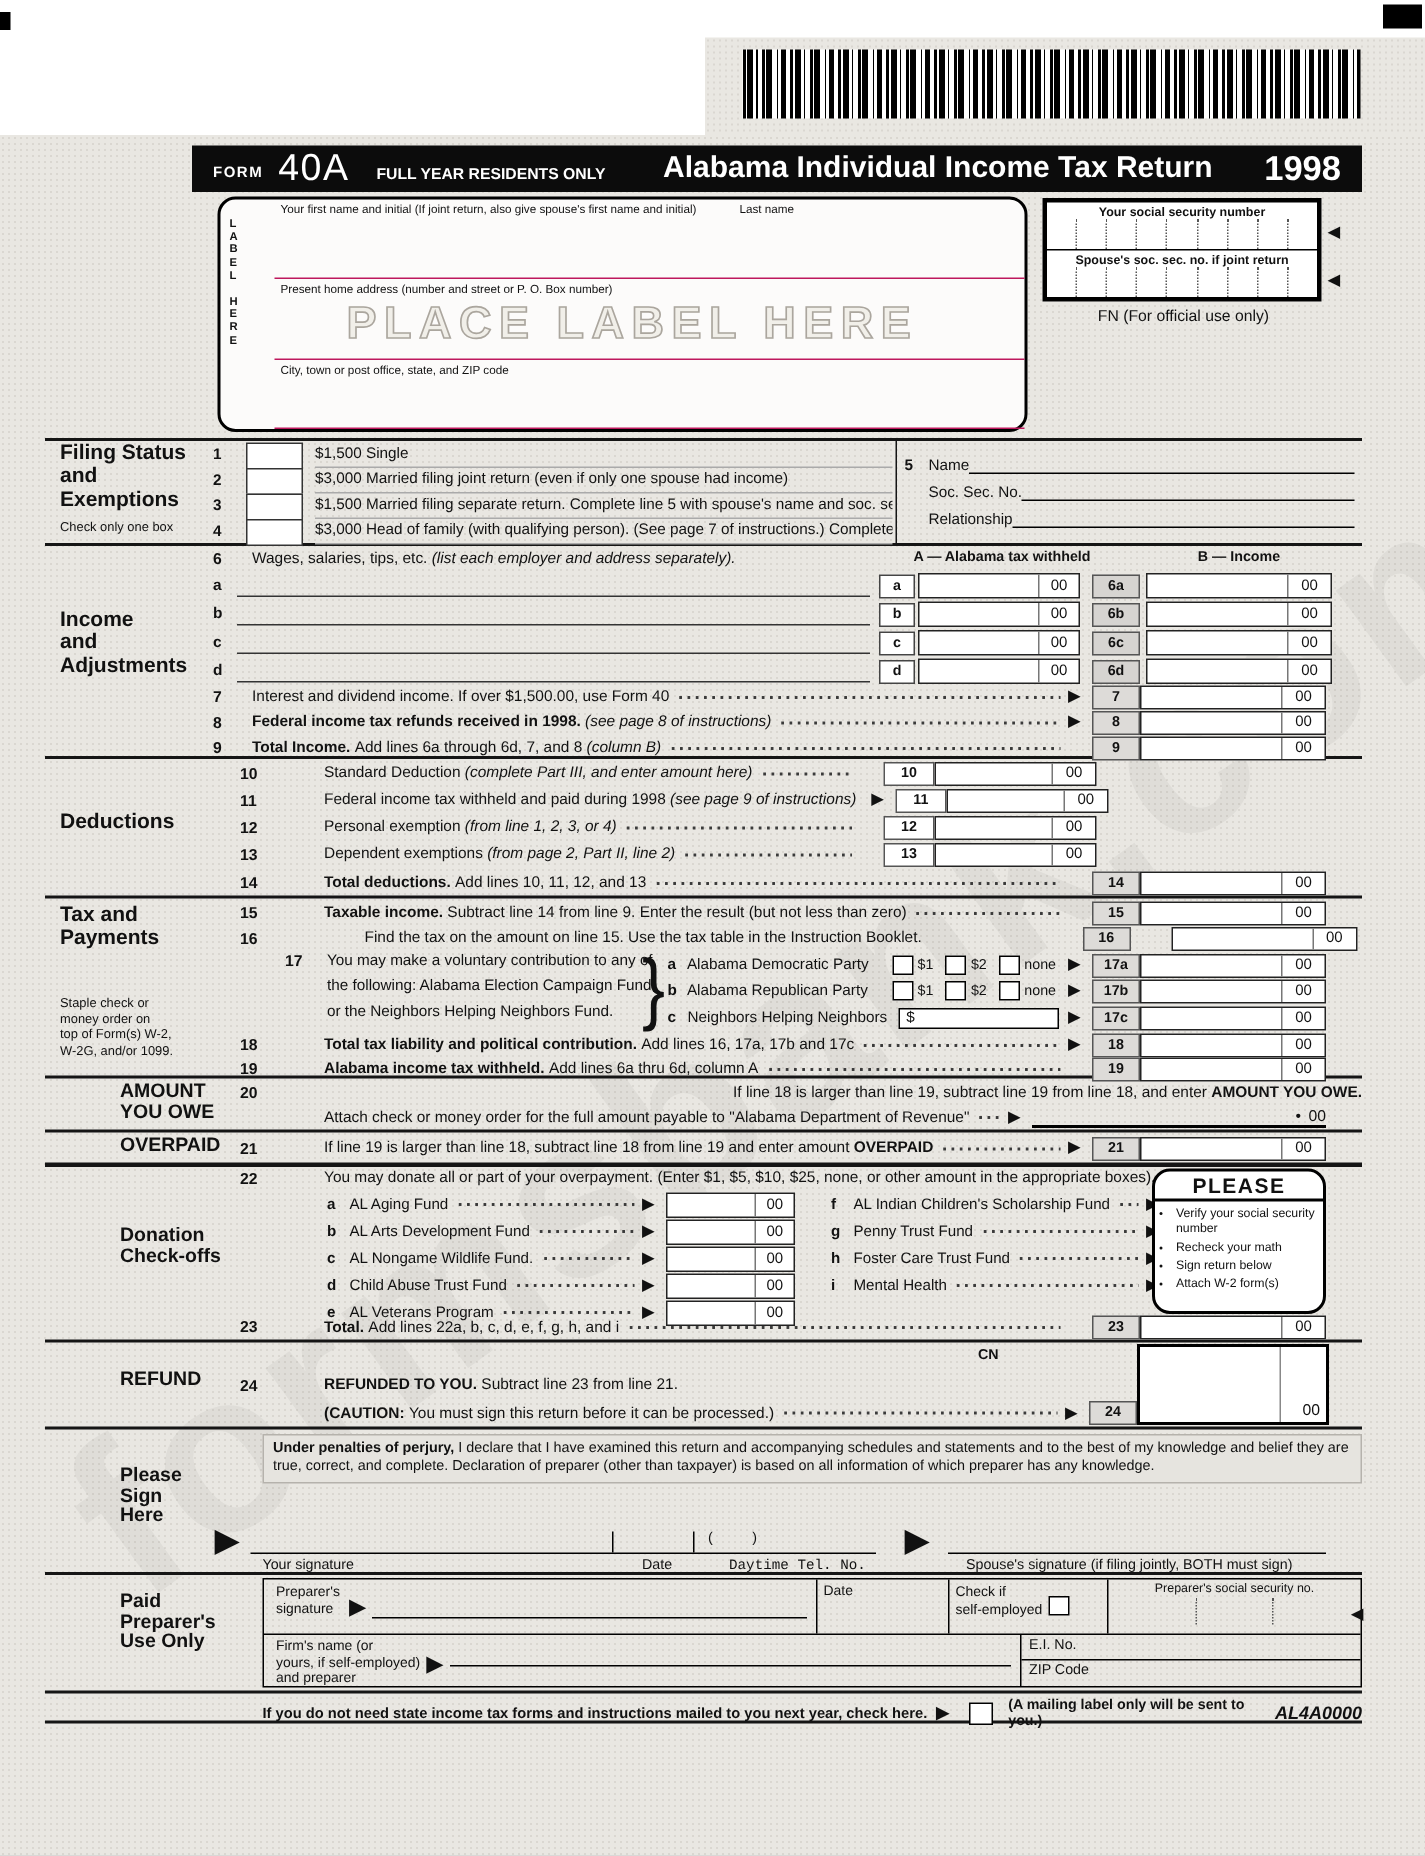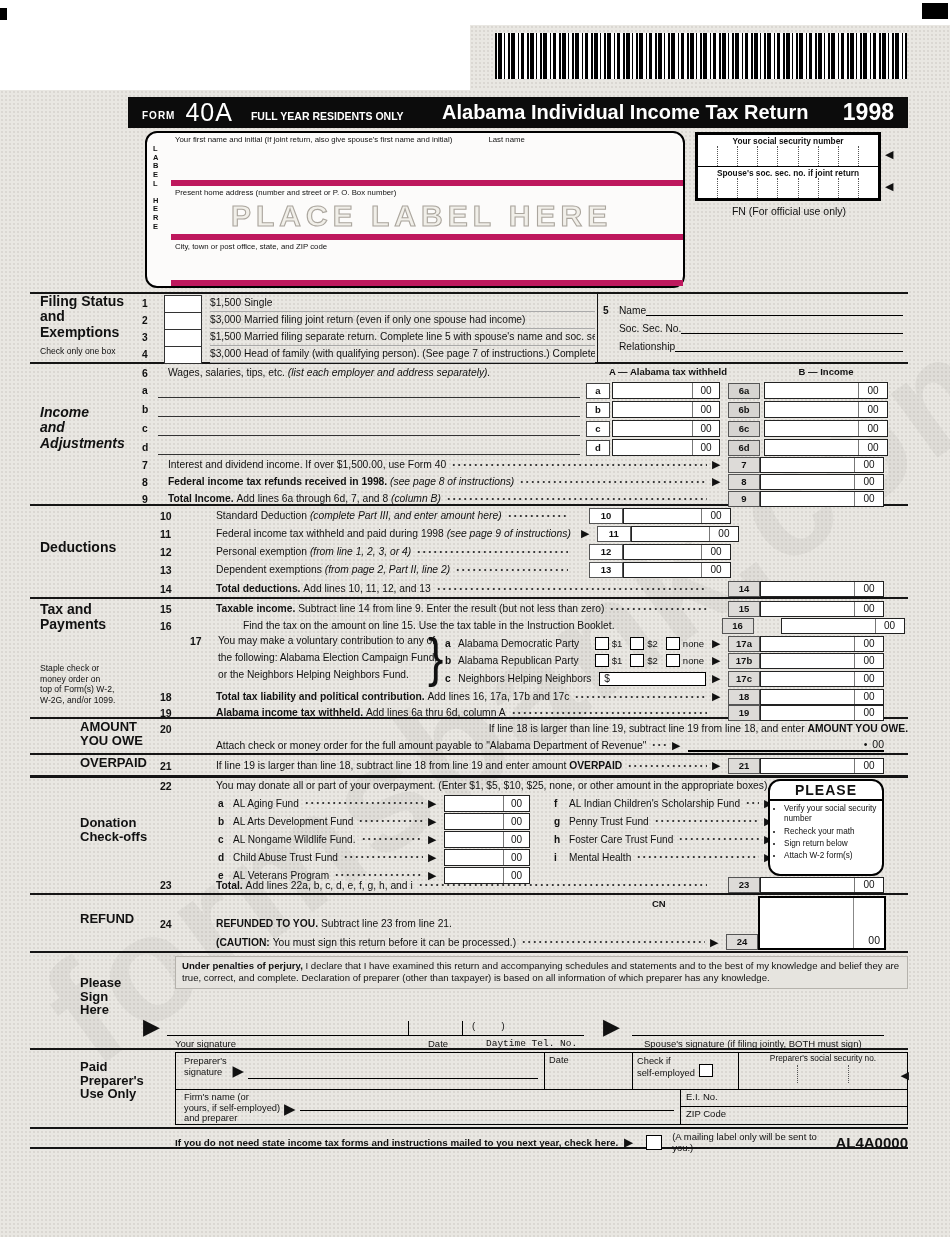--- a/index.html
+++ b/index.html
@@ -14,21 +14,21 @@
   .hdr{position:absolute;left:128px;top:97px;width:780px;height:31px;background:#0c0c0c;color:#fff;display:flex;align-items:center;padding:0 14px;box-sizing:border-box;gap:10px;}
   .hdr .fw{font-size:10px;font-weight:bold;letter-spacing:1px;margin-top:6px;}
   .hdr .fn40{font-size:25px;font-weight:normal;letter-spacing:1px;}
   .hdr .res{font-size:10.5px;font-weight:bold;margin:6px 4px 0 8px;}
   .hdr .ttl{font-size:20px;font-weight:bold;flex:1;text-align:center;white-space:nowrap;}
   .hdr .yr{font-size:23px;font-weight:bold;}
   
   .lblbox{position:absolute;left:145px;top:131px;width:540px;height:157px;border:2.5px solid #000;border-radius:12px;background:#fcfbfa;box-sizing:border-box;display:flex;}
   .lblvert{width:18px;border-right:0;padding:12px 0 0 6px;font-size:7.5px;font-weight:bold;line-height:1.15;white-space:pre-line;}
   .lblfields{flex:1;display:flex;flex-direction:column;position:relative;}
-  .lrow{border-bottom:6px solid #be185d;position:relative;padding:2px 4px;font-size:7.8px;box-sizing:border-box;}
+  .lrow{border-bottom:1px solid #be185d;position:relative;padding:2px 4px;font-size:7.8px;box-sizing:border-box;margin-left:12px;}
   .lrow:last-child{border-bottom:0;}
   .lastname{position:absolute;left:62%;top:2px;}
   .placelbl{position:absolute;left:60px;top:66px;font-size:30px;font-weight:bold;letter-spacing:5px;color:#f1efe9;-webkit-text-stroke:1.1px #aba69e;white-space:nowrap;text-align:center;}
   
   .ssnbox{position:absolute;left:695px;top:132px;width:186px;height:69px;border:3px solid #000;background:#fff;box-sizing:border-box;display:flex;flex-direction:column;}
   .ssnhalf{flex:1;border-bottom:1.5px solid #000;display:flex;flex-direction:column;align-items:center;position:relative;}
   .ssnhalf:last-child{border-bottom:0;}
   .ssnlab{font-size:8.3px;font-weight:bold;margin-top:1px;}
   .ssncells{display:flex;flex:1;width:100%;}
   .ssncells span{flex:1;border-right:1px dotted #555;}
@@ -135,22 +135,22 @@
   .pfirm{width:504px;padding:2px 0 0 8px;display:flex;}
   .pfirm .plab{white-space:pre-line;line-height:1.15;}
   .pfirm .parr{font-size:15px;margin:8px 4px 0 4px;}
   .pfirm .pline{flex:1;border-bottom:1.5px solid #000;height:18px;margin-right:6px;}
   .pright{flex:1;border-left:1px solid #000;display:flex;flex-direction:column;}
   .pright .pein{flex:1;border-bottom:1px solid #000;padding:1px 5px;font-size:9.5px;}
   .pright .pzip{flex:1;padding:1px 5px;font-size:9.5px;}
   
   .foot{position:absolute;left:175px;top:1131px;width:733px;display:flex;align-items:center;font-size:9.8px;font-weight:bold;gap:6px;}
   .foot .cb{margin-right:4px;}
-  .foot .note{font-weight:normal;font-size:9.5px;flex:1;}
-  .foot .code{font-size:15px;}
+  .foot .note{font-weight:bold;font-size:9.5px;flex:1;}
+  .foot .code{font-size:12px;font-style:italic;}
   b{font-weight:bold;}
 </style>
 </head>
 <body>
 
 <div class="page">
   <div class="tex" style="left:0;top:90px;width:950px;height:1147px;"></div>
   <div class="tex" style="left:470px;top:25px;width:480px;height:65px;"></div>
   <div class="scanmark" style="left:922px;top:3px;width:26px;height:16px;"></div>
   <div class="scanmark" style="left:0;top:8px;width:7px;height:12px;"></div>
@@ -237,21 +237,21 @@
   <div class="hl" style="top:951px;"></div>
   <div class="hl" style="top:1048px;"></div>
   <div class="hl" style="top:1127px;"></div>
   <div class="hl" style="top:1147px;"></div>
   <div class="vl" style="left:597px;top:292px;height:70px;"></div>
 
   <div class="sideT" style="top:294px;">Filing Status
 and
 Exemptions</div>
   <div class="sideN" style="top:346px;">Check only one box</div>
-  <div class="sideT" style="top:405px;font-style:italic;">Income
+  <div class="sideT" style="top:405px;">Income
 and
 Adjustments</div>
   <div class="sideT" style="top:540px;">Deductions</div>
   <div class="sideT" style="top:602px;">Tax and
 Payments</div>
   <div class="sideN" style="top:663px;">Staple check or
 money order on
 top of Form(s) W-2,
 W-2G, and/or 1099.</div>
   <div class="sideB" style="top:720px;">AMOUNT

